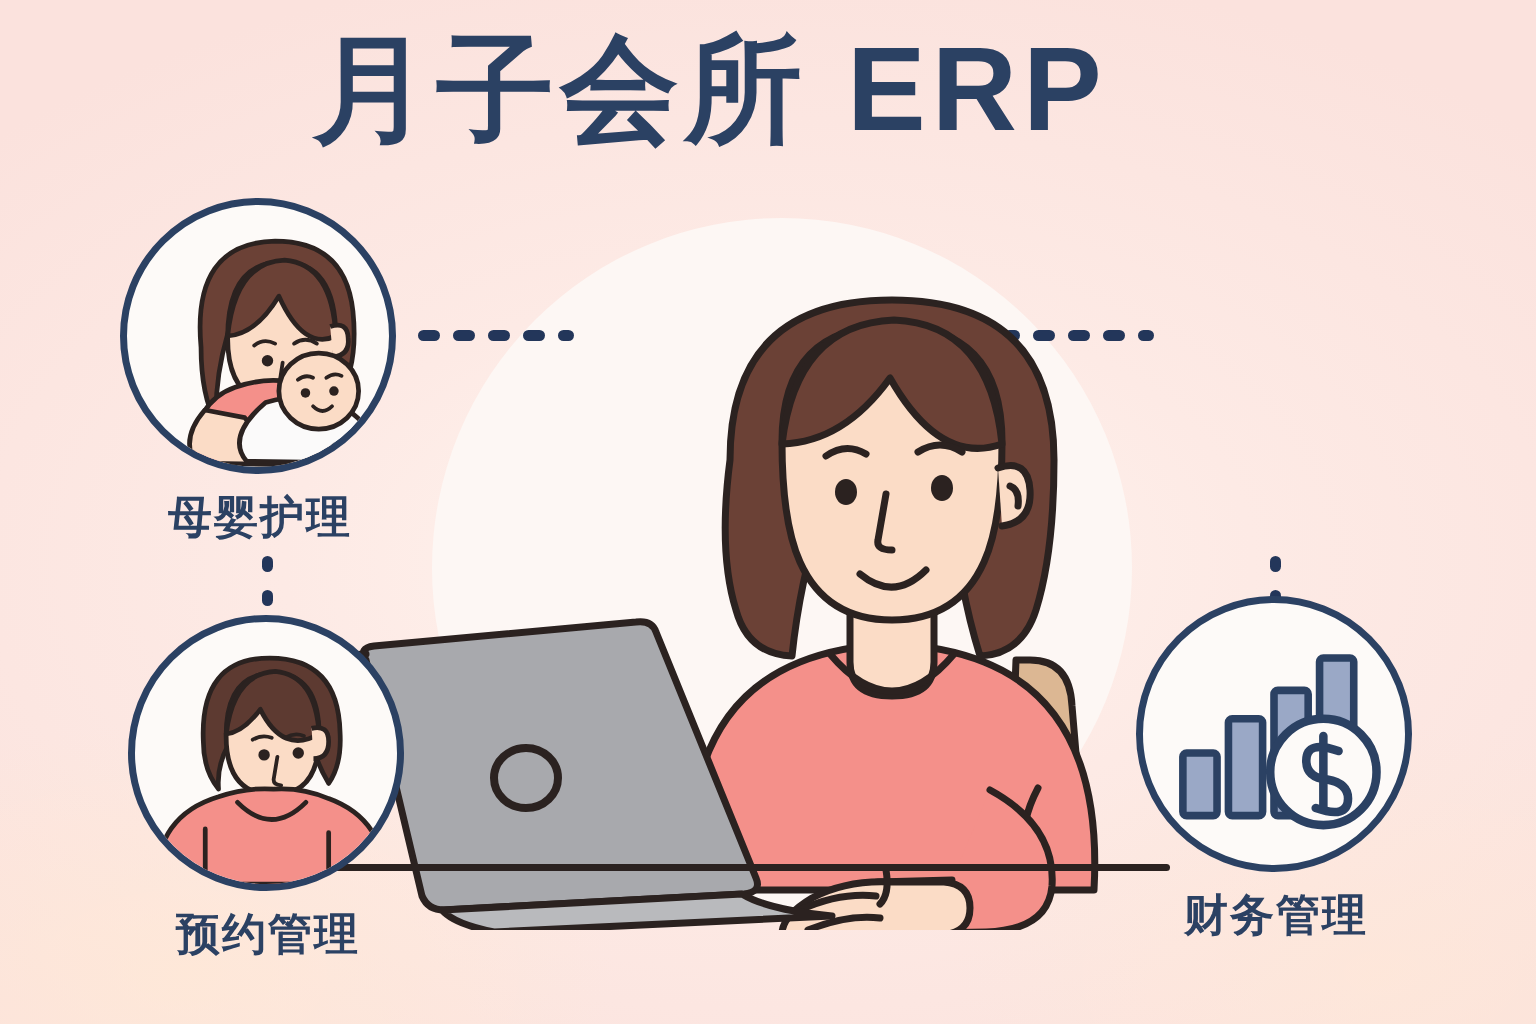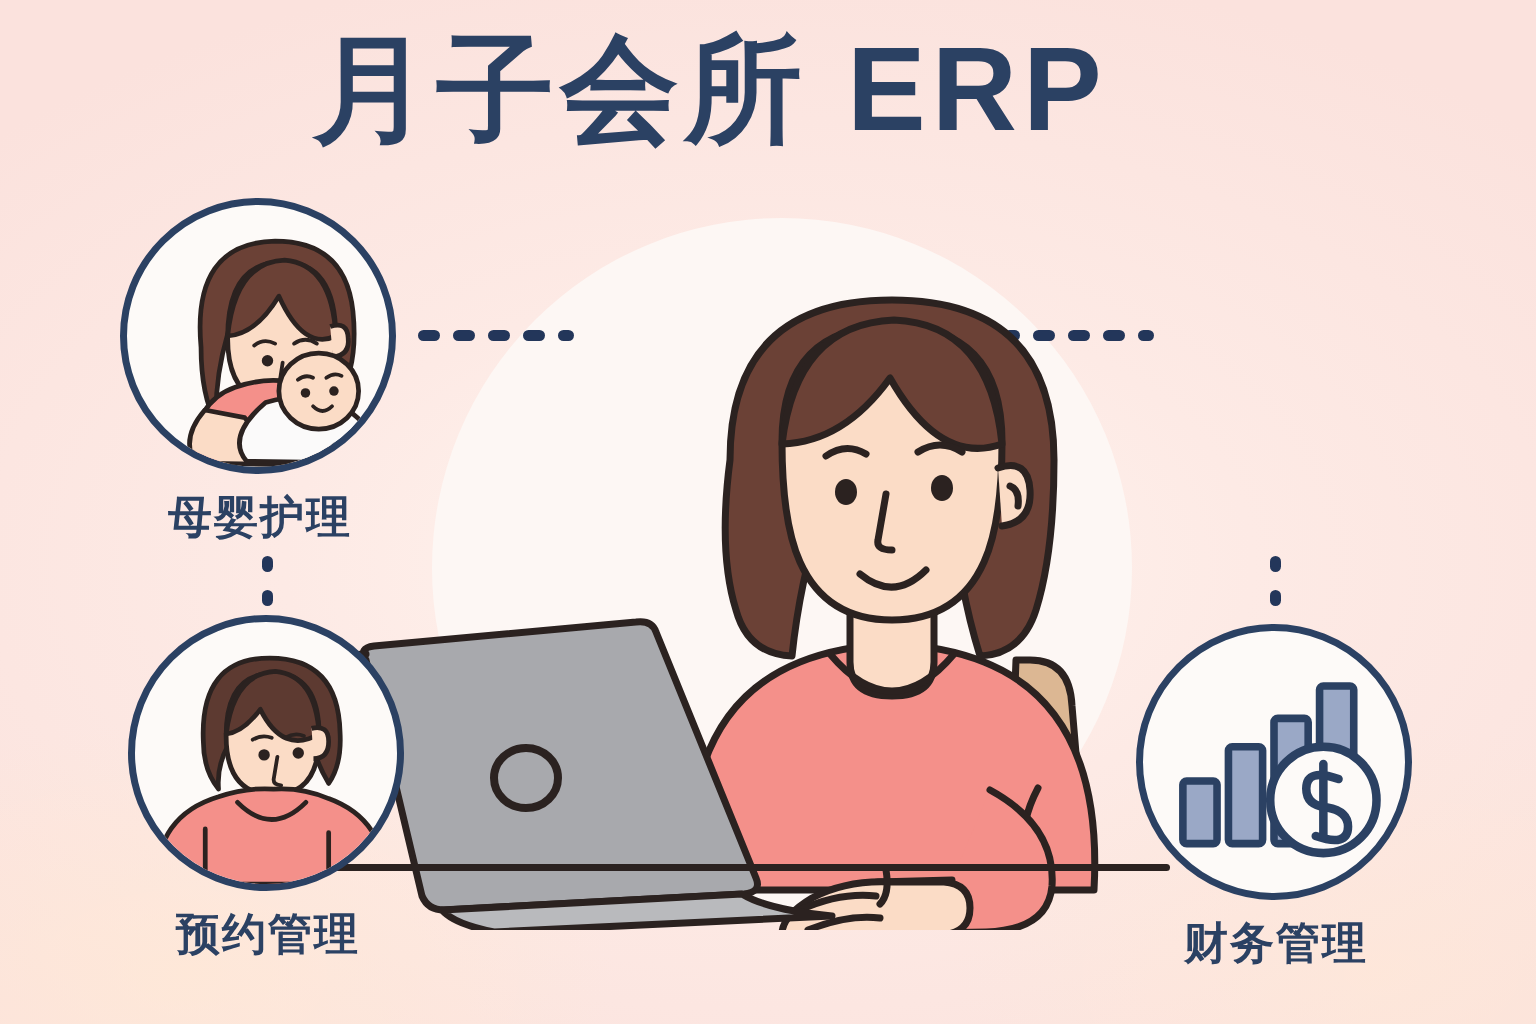--- a/index.html
+++ b/index.html
@@ -80,21 +80,21 @@
     text-align: center;
     font-size: 44px;
     font-weight: bold;
     letter-spacing: 2px;
     color: #2b4163;
     white-space: nowrap;
   }
   #feat-tl { left: 120px; top: 198px; }
   #feat-bl { left: 128px; top: 615px; }
   #feat-tr { left: 1136px; top: 198px; }
-  #feat-br { left: 1136px; top: 624px; }
+  #feat-br { left: 1136px; top: 596px; }
 
   
   .dash-run {
     position: absolute;
     display: flex;
     gap: 13px;
     align-items: center;
   }
   .dash-run i {
     display: block;

